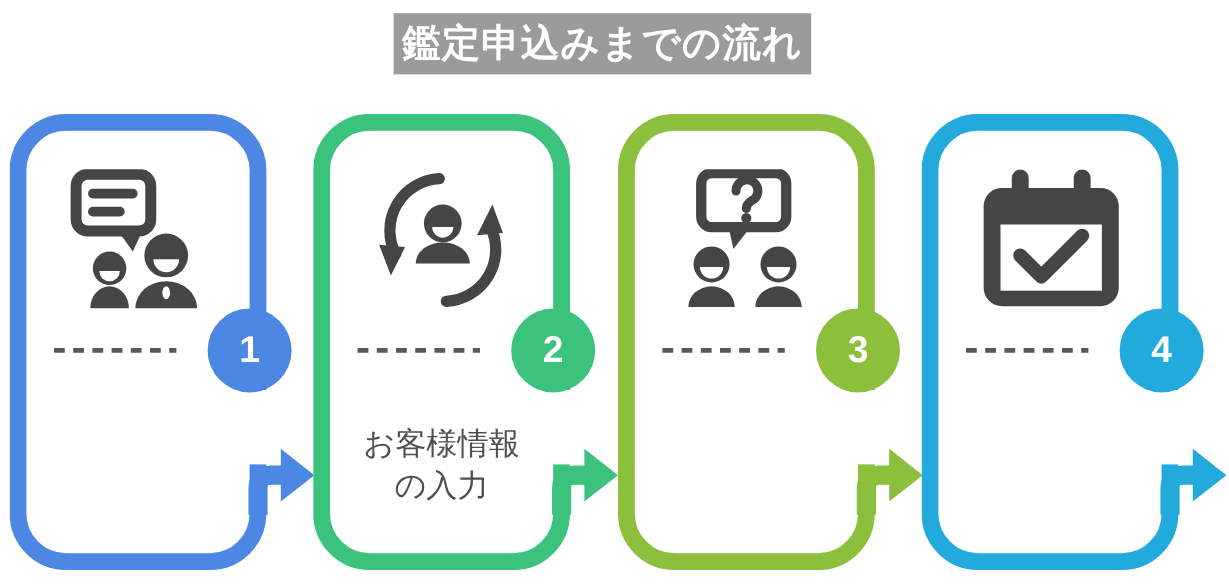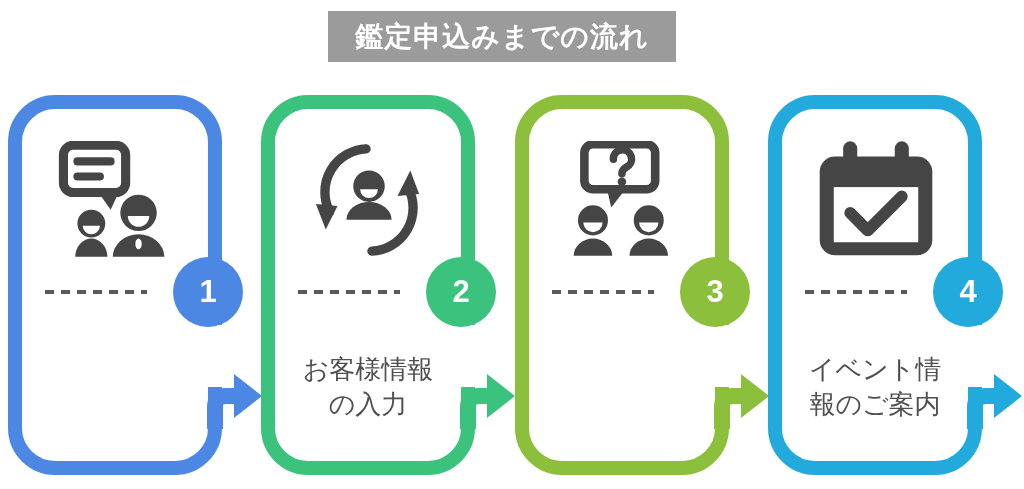--- a/index.html
+++ b/index.html
@@ -5,21 +5,21 @@
   html,body{margin:0;padding:0;}
   body{
     width:1024px;height:489px;position:relative;overflow:hidden;
     background:#ffffff;
     font-family:"Liberation Sans","DejaVu Sans",sans-serif;
     --icon-color:#454545;--divider-color:#595959;--label-color:#4F4F4F;
   }
   .title{
     position:absolute;left:328px;top:11px;width:348px;height:51px;
     display:flex;align-items:center;justify-content:center;
-    font-size:28px;font-weight:bold;letter-spacing:1px;
+    font-size:32px;font-weight:bold;letter-spacing:1px;
   }
   .step{position:absolute;top:95px;width:260px;height:394px;}
   .frame{position:absolute;left:0;top:0;width:260px;height:394px;}
   .icon-box{position:absolute;left:47px;top:46px;width:122px;height:118px;color:var(--icon-color);}
   .icon-box svg{width:100%;height:100%;}
   .badge{
     position:absolute;left:165px;top:162px;width:70px;height:70px;
     display:flex;align-items:center;justify-content:center;
     color:#ffffff;font-size:31px;font-weight:bold;
   }
@@ -126,15 +126,13 @@
   <div class="icon-box">
     <svg viewBox="0 0 104 100" fill="currentColor">
       <rect x="24" y="0" width="12" height="26" rx="6"></rect>
       <rect x="68" y="0" width="12" height="26" rx="6"></rect>
       <rect x="4" y="13" width="96" height="84" rx="13"></rect>
       <rect x="16" y="39" width="72" height="47" fill="#ffffff"></rect>
       <path d="M30,61 L45,76 L74,47" fill="none" stroke="currentColor" stroke-width="10" stroke-linecap="round" stroke-linejoin="round"></path>
     </svg>
   </div>
   <div class="badge">4</div>
-  <div class="label">イベント情
-報のご案内</div>
 </div>
 
 </body></html>

